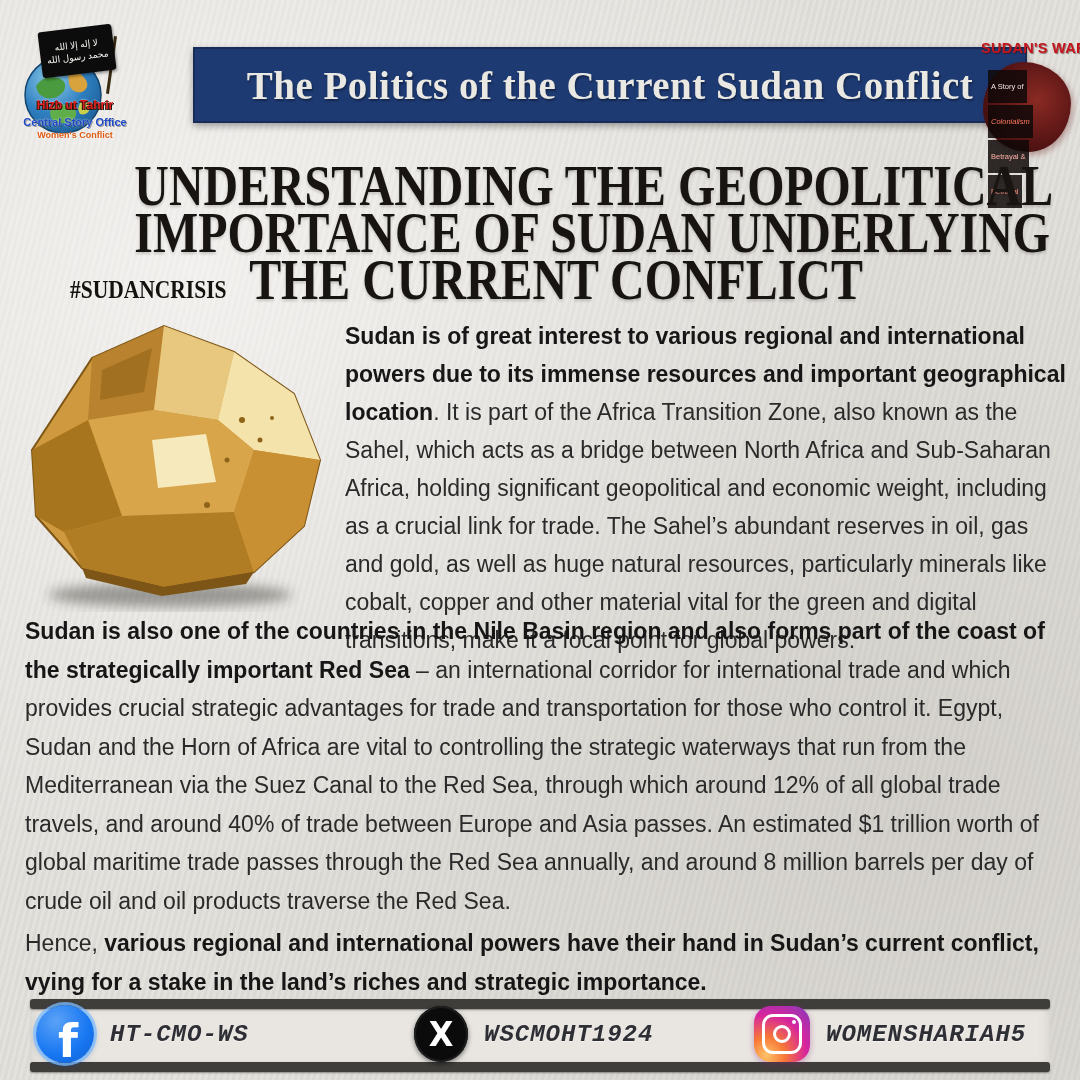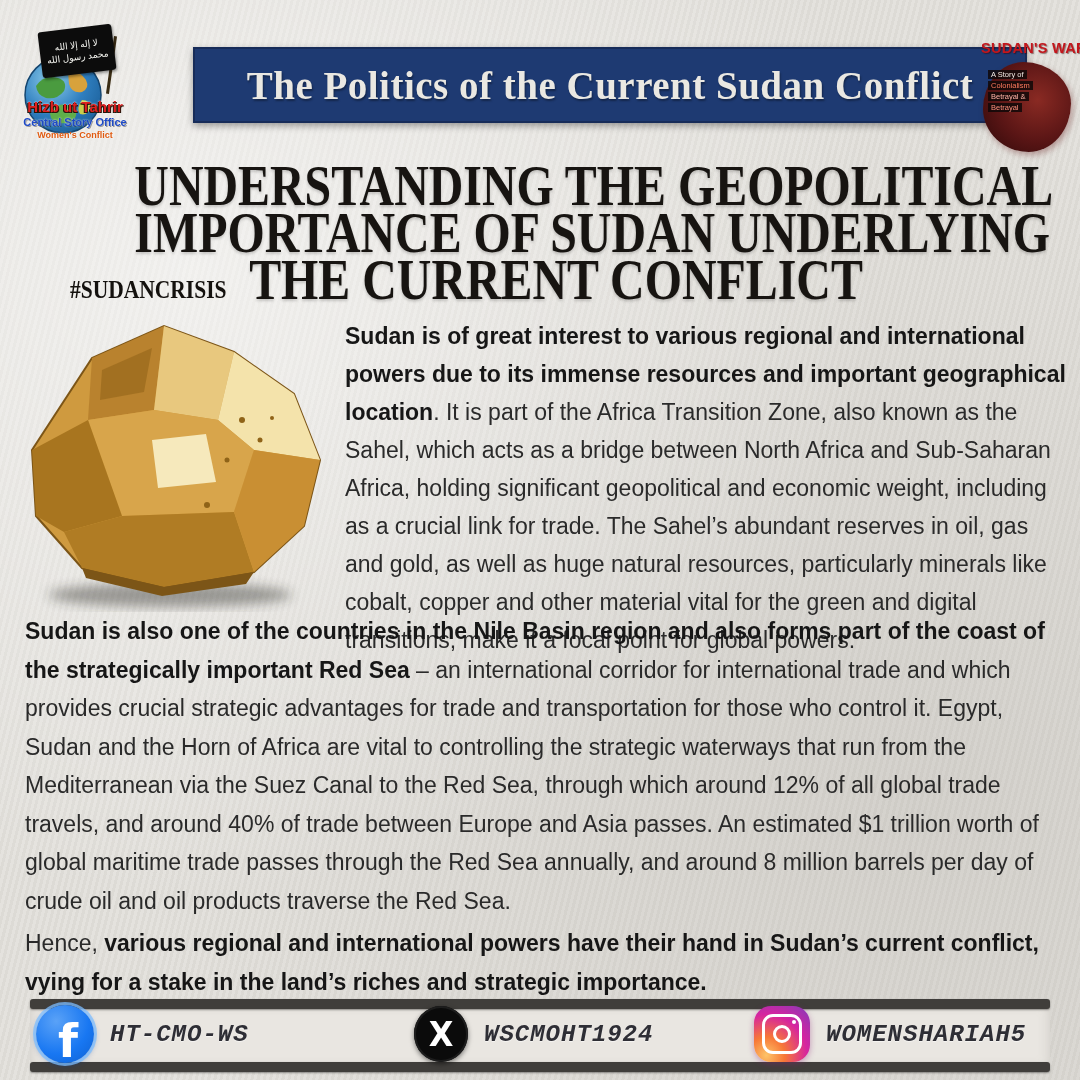--- a/index.html
+++ b/index.html
@@ -29,40 +29,40 @@
   .left-logo{position:absolute;left:10px;top:24px;width:130px;height:124px;}
   .ll-flag{
     position:absolute;left:30px;top:4px;width:74px;height:46px;background:#0c0c0c;
     transform:rotate(-7deg);border-radius:3px;box-shadow:1px 2px 3px rgba(0,0,0,.4);
     display:flex;flex-direction:column;align-items:center;justify-content:center;gap:2px;
   }
   .ll-flag span{color:#f5f5f0;font-size:9px;line-height:10px;white-space:nowrap;}
   .ll-pole{position:absolute;left:100px;top:12px;width:3px;height:58px;background:#3a2c14;transform:rotate(8deg);}
   .ll-globe{position:absolute;left:14px;top:32px;width:78px;height:78px;}
   .ll-text{position:absolute;left:0;width:130px;text-align:center;font-weight:700;}
-  .ll-org{top:74px;font-size:15px;color:#e02020;text-shadow:1px 1px 0 #26160a, -1px 1px 0 #26160a, 0 0 2px #fff;}
+  .ll-org{top:74px;font-size:12px;color:#e02020;text-shadow:1px 1px 0 #26160a, -1px 1px 0 #26160a, 0 0 2px #fff;}
   .ll-office{top:92px;font-size:11px;color:#1d49c7;text-shadow:0 0 2px #fff,1px 1px 0 rgba(0,0,0,.45);}
   .ll-section{top:106px;font-size:9px;color:#e05a10;text-shadow:0 0 2px #fff;}
 
   .right-logo{position:absolute;left:981px;top:40px;width:94px;height:122px;text-align:center;}
   .rl-title{
     font-weight:700;font-size:14.5px;letter-spacing:.3px;color:#c3161c;
     text-shadow:1px 1px 1px rgba(60,0,0,.5);white-space:nowrap;
   }
   .rl-blob{
     position:absolute;left:2px;top:22px;width:88px;height:90px;
     background:radial-gradient(circle at 62% 42%, #8a2a23, #591515 55%, #340b0b 92%);
     border-radius:46% 54% 48% 52% / 52% 46% 54% 48%;
     box-shadow:2px 3px 6px rgba(90,10,10,.35);
     display:flex;flex-direction:column;align-items:flex-start;justify-content:flex-start;
     padding:8px 0 0 5px;box-sizing:border-box;gap:2px;
   }
-  .rl-label{font-size:7.5px;line-height:9px;padding:0 3px;background:rgba(15,8,8,.85);white-space:nowrap;}
+  .rl-label{font-size:7.5px;line-height:9px;padding:12px 3px;background:rgba(15,8,8,.85);white-space:nowrap;}
   .rl-label.l0{color:#f2e9e3;}
-  .rl-label.l1{color:#ff7a5e;}
+  .rl-label.l1{color:#ff7a5e;font-style:italic;}
   .rl-label.l2{color:#ffb3a6;}
   .rl-label.l3{color:#ff8f7d;}
 
   
   .headline{
     position:absolute;left:38px;top:146px;width:1004px;text-align:center;
     font-family:"Liberation Serif", serif;font-weight:700;font-size:57px;line-height:47px;
     color:#171411;text-shadow:0 2px 3px rgba(0,0,0,.18);
   }
   .headline .hl-line{display:block;transform:scaleX(.84);white-space:nowrap;}

